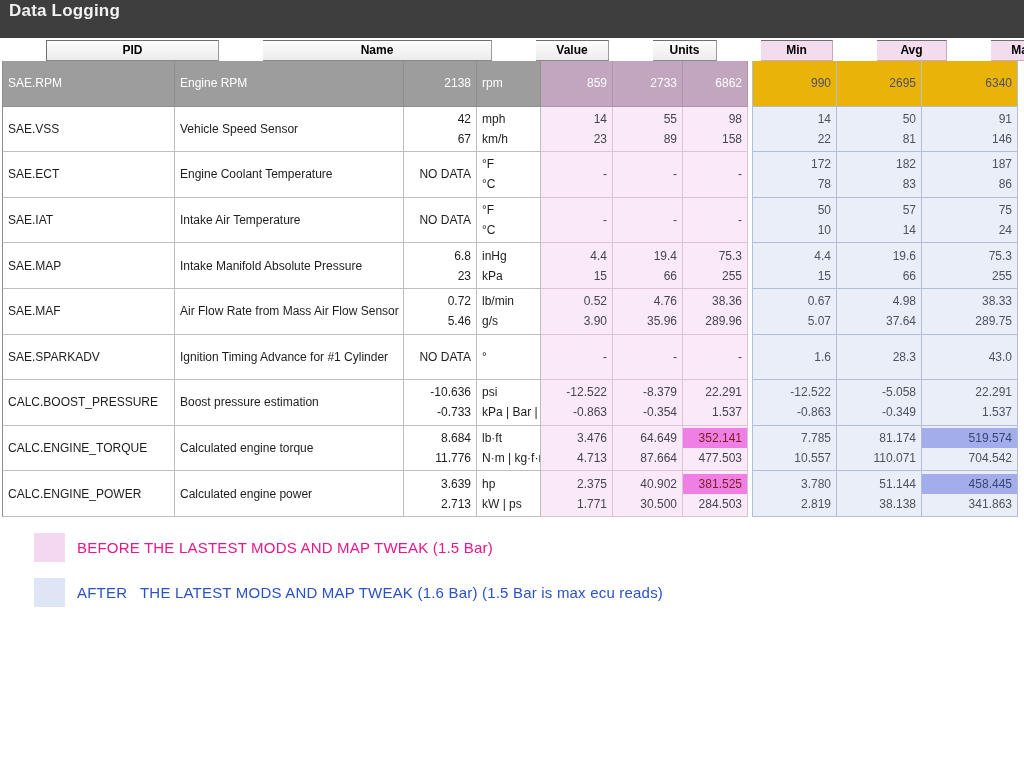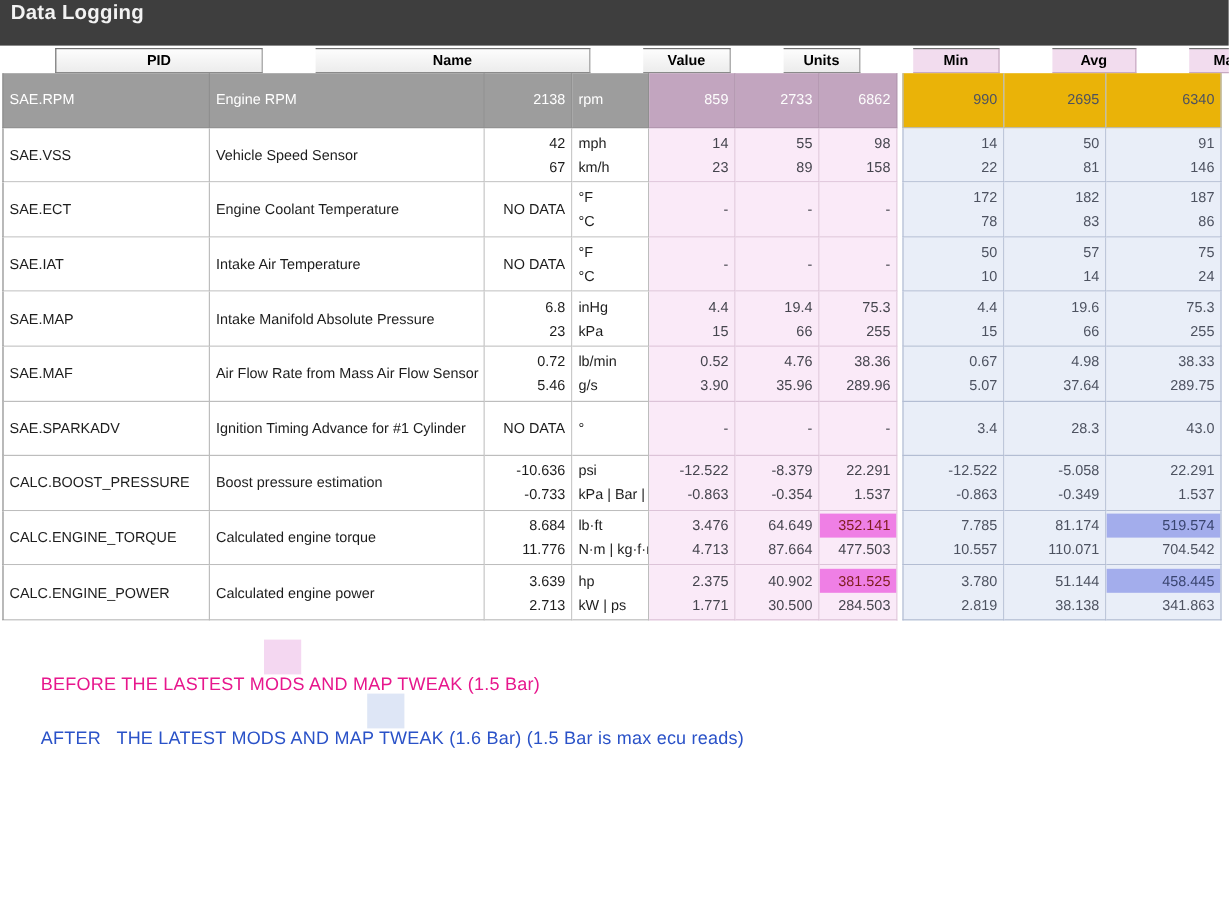--- a/index.html
+++ b/index.html
@@ -57,22 +57,22 @@
   
   .selected .c{background:#9d9d9d;color:#ffffff;border-color:#8f8f8f;}
   .selected .t-pink{background:#c2a5bf;border-color:#ae93ab;color:#fdfdfd;padding-left:16px;}
   .selected .t-blue{background:#eab308;color:#4d5260;border-color:#b3bdd3;}
   .selected .c-gap{background:#ffffff;}
   
   .hl-pink{background:#ef7fe5;color:#7f1d1d;}
   .hl-blue{background:#a3adec;color:#3a4570;}
   
   .legend-row{position:absolute;display:flex;align-items:center;}
-  .legend-before{left:34px;top:533px;flex-direction:column;}
-  .legend-after{left:34px;top:578px;flex-direction:column;}
+  .legend-before{left:34px;top:533px;}
+  .legend-after{left:34px;top:578px;}
   .swatch{width:31px;height:29px;margin-right:12px;}
   .swatch-before{background:#f4d7f1;}
   .swatch-after{background:#dee6f6;}
   .legend-text{font-size:15px;letter-spacing:.2px;white-space:pre;}
   .legend-before .legend-text{color:#e7178d;}
   .legend-after .legend-text{color:#2a52c8;}
 </style>
 </head>
 <body>
 
@@ -362,21 +362,21 @@
           <div class="ln">-</div>
         </div>
         <div class="c c-bavg t-pink al-r">
           <div class="ln">-</div>
         </div>
         <div class="c c-bmax t-pink al-r">
           <div class="ln">-</div>
         </div>
         <div class="c c-gap"></div>
         <div class="c c-amin t-blue al-r">
-          <div class="ln">3.4</div>
+          <div class="ln">1.6</div>
         </div>
         <div class="c c-aavg t-blue al-r">
           <div class="ln">28.3</div>
         </div>
         <div class="c c-amax t-blue al-r">
           <div class="ln">43.0</div>
         </div>
       </div>
       <div class="row">
         <div class="c c-pid al-l">

